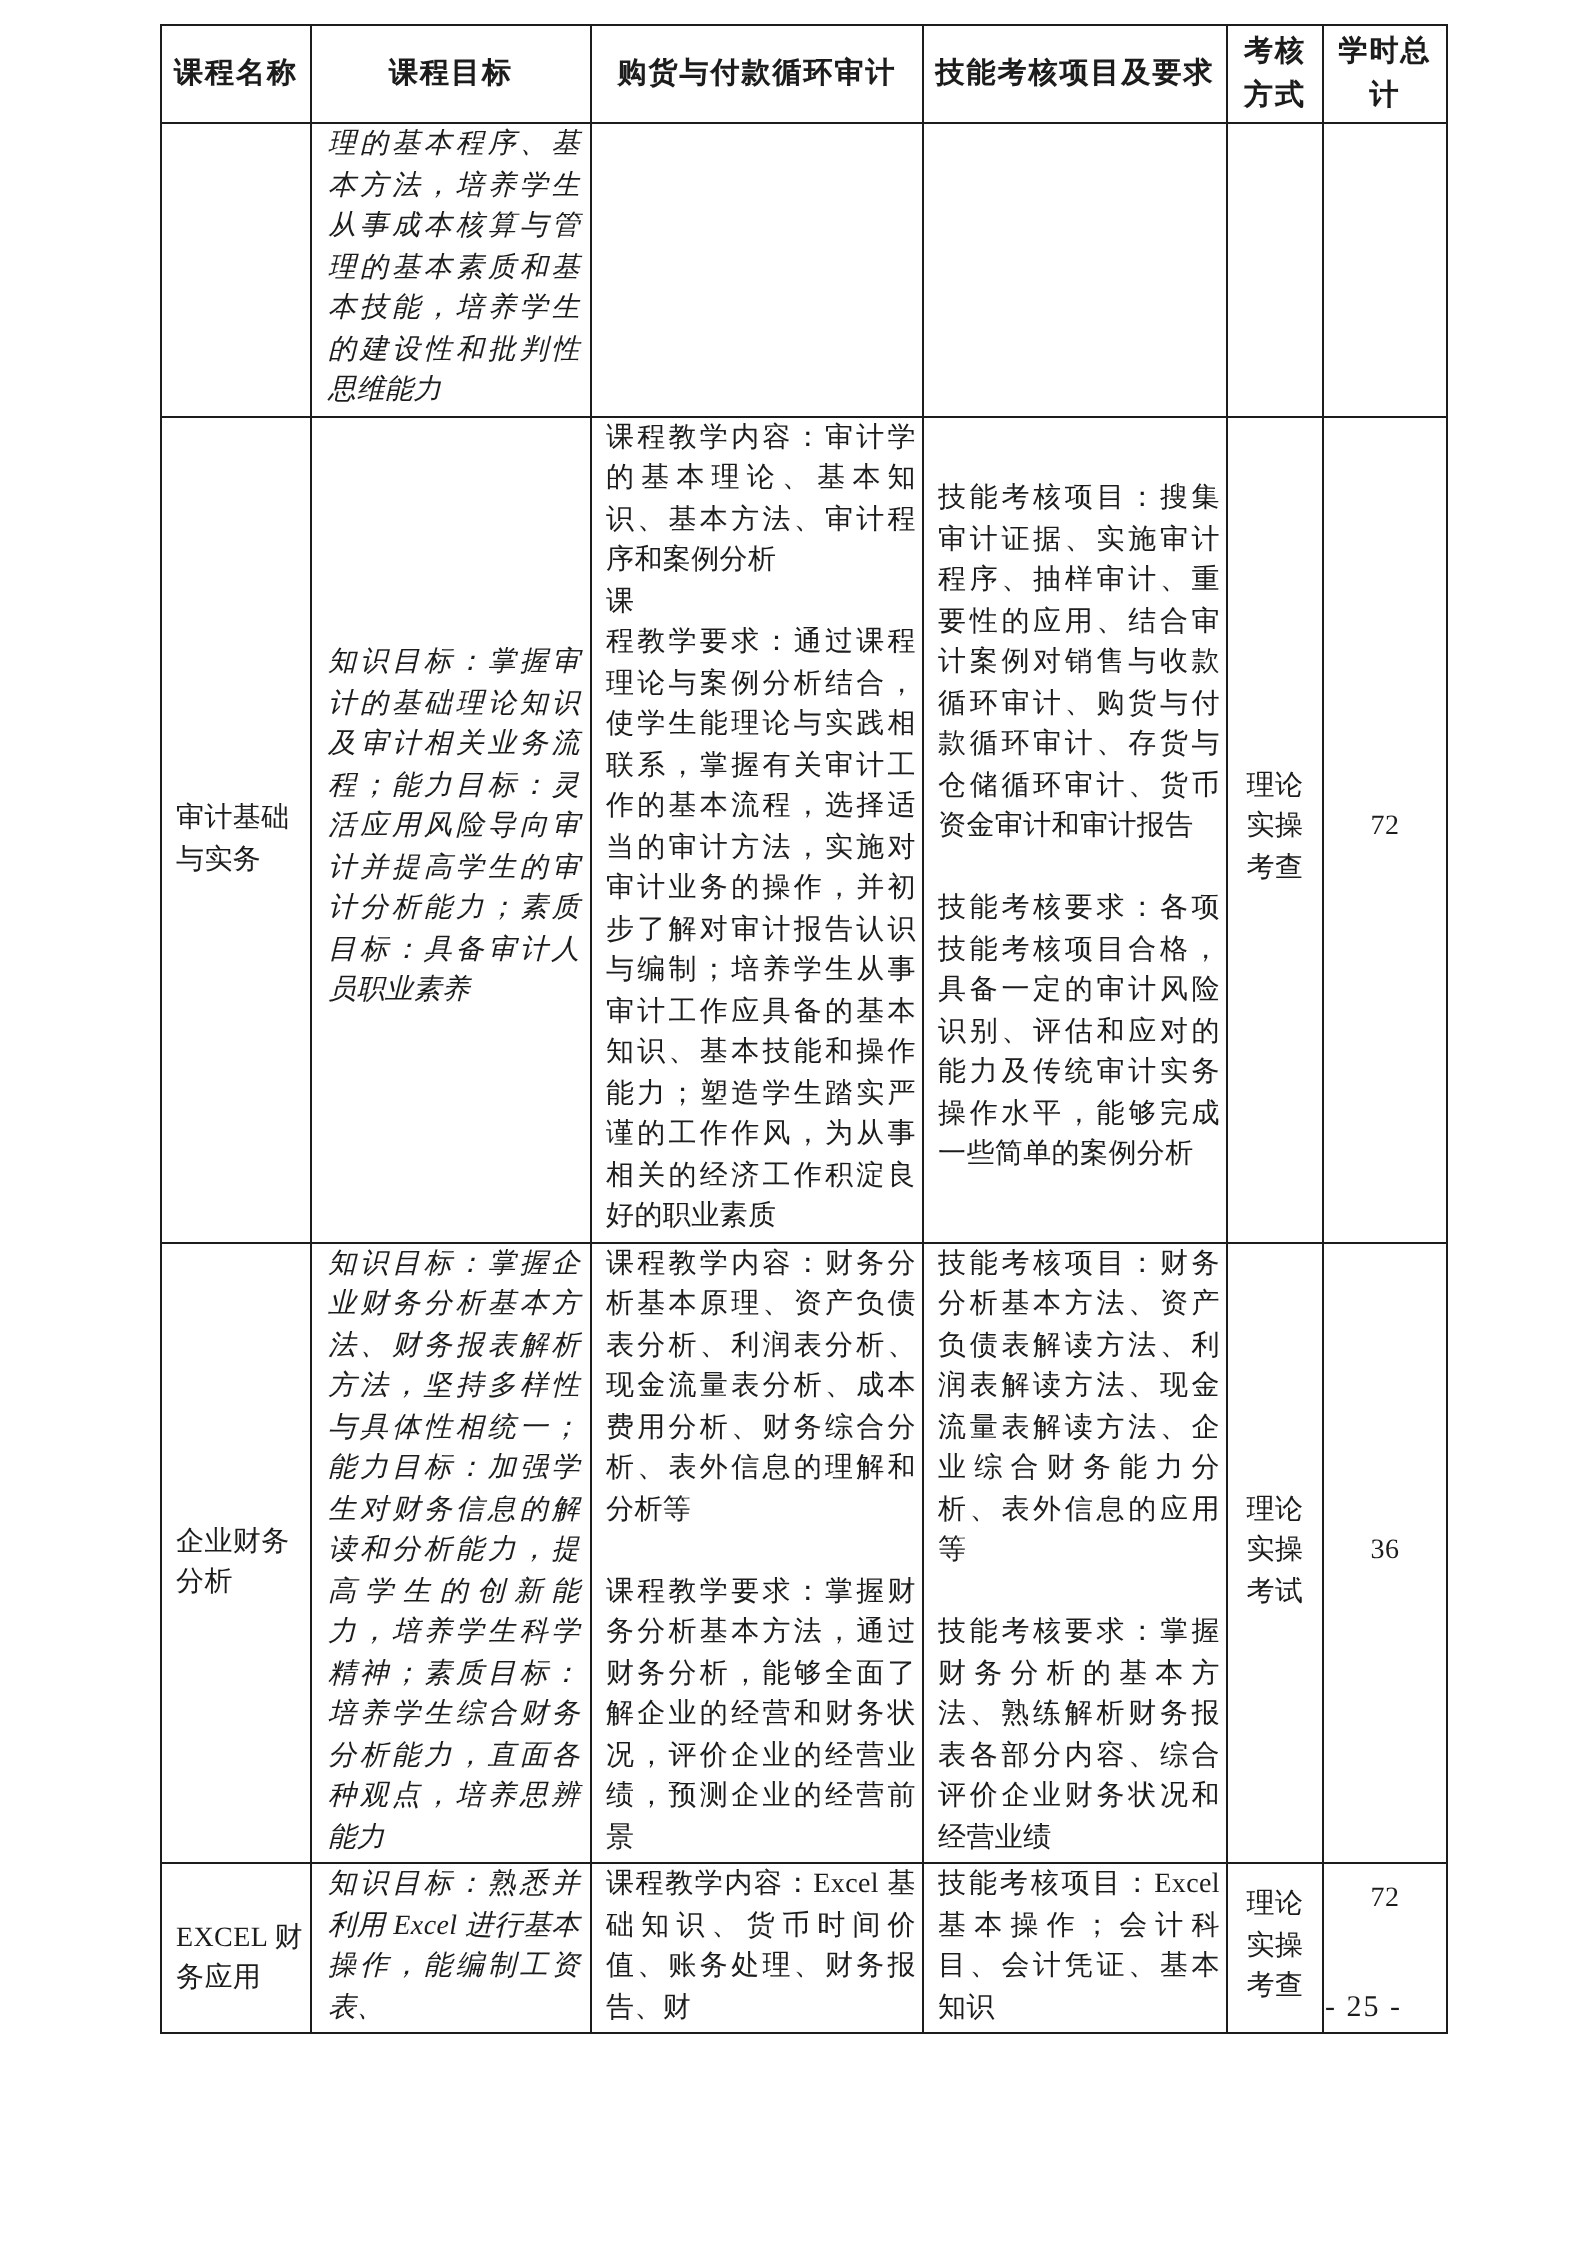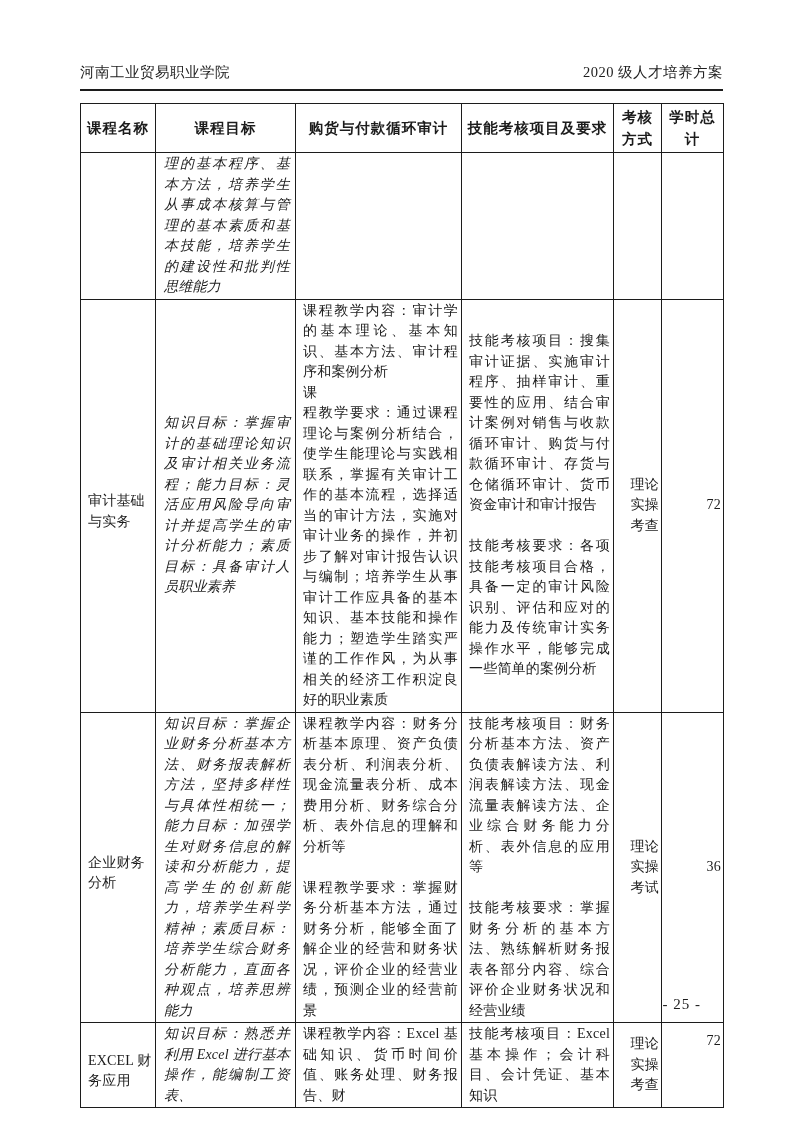--- a/index.html
+++ b/index.html
@@ -53,44 +53,40 @@
     vertical-align: middle;
     white-space: pre-wrap;
     text-align: justify;
     letter-spacing: 0.2px;
     padding: 1px 5px 1px 8px;
   }
   td.c0 { text-align: left; padding: 13px 3px 1px 7px; }
   td.c1 { padding: 1px 5px 1px 8px; font-style: italic; }
   td.c2 { padding: 1px 3px 1px 7px; }
   td.c3 { padding: 1px 3px 1px 7px; }
-  td.c4, td.c5 { text-align: right; padding: 1px 2px; white-space: pre-wrap; }
+  td.c4, td.c5 { text-align: center; padding: 1px 2px; white-space: pre-wrap; }
   tr.hdr  { height: 45px; }
   tr.r1   { height: 142px; }
   tr.r2   { height: 392px; }
   tr.r3   { height: 275px; }
   tr.r4   { height: 78px; }
   .page-number {
     position: absolute;
     top: 996px;
     right: 92px;
     font-size: 15px;
     letter-spacing: 1px;
   }
 </style>
 </head>
 <body>
 
 <div class="page">
   <div class="content">
 
-    <div class="doc-header">
-      <span>河南工业贸易职业学院</span>
-      <span>2020 级人才培养方案</span>
-    </div>
 
     <table class="curriculum-table">
       <colgroup>
         <col style="width:75px">
         <col style="width:140px">
         <col style="width:166px">
         <col style="width:152px">
         <col style="width:48px">
         <col style="width:62px">
       </colgroup>

